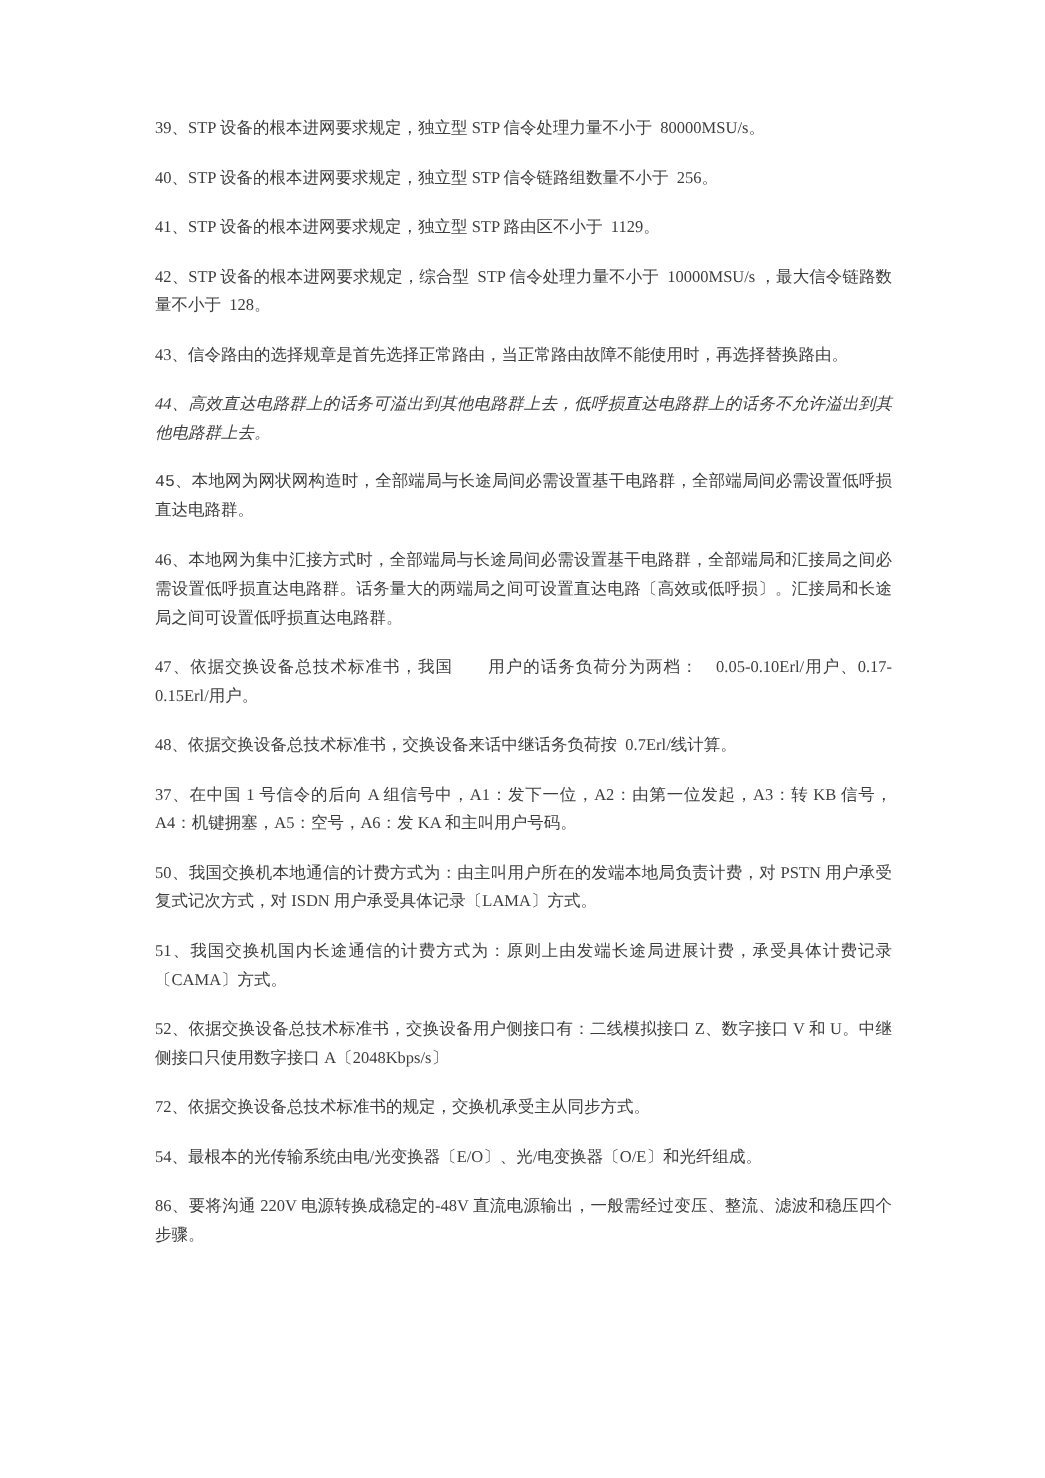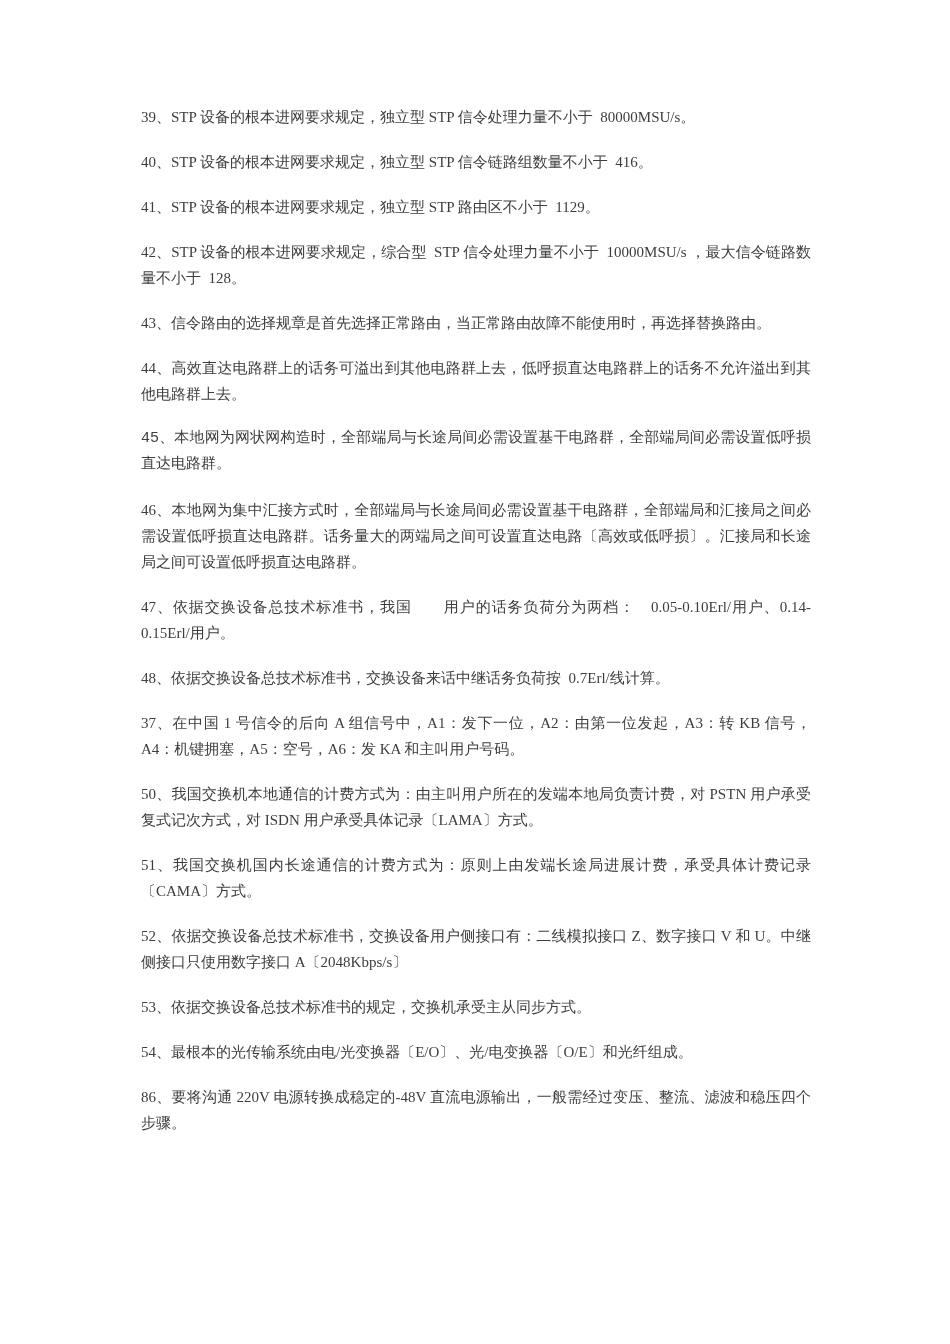--- a/index.html
+++ b/index.html
@@ -32,30 +32,30 @@
     white-space: pre-wrap;
     word-break: break-word;
   }
 </style>
 </head>
 <body style="background: rgb(255, 255, 255);">
 
 <main class="page">
   <div class="question-list">
       <p class="para" style="color: rgb(61, 61, 61);">39、STP 设备的根本进网要求规定，独立型 STP 信令处理力量不小于  80000MSU/s。</p>
-      <p class="para" style="color: rgb(61, 61, 61);">40、STP 设备的根本进网要求规定，独立型 STP 信令链路组数量不小于  416。</p>
+      <p class="para" style="color: rgb(61, 61, 61);">40、STP 设备的根本进网要求规定，独立型 STP 信令链路组数量不小于  256。</p>
       <p class="para" style="color: rgb(61, 61, 61);">41、STP 设备的根本进网要求规定，独立型 STP 路由区不小于  1129。</p>
       <p class="para" style="color: rgb(61, 61, 61);">42、STP 设备的根本进网要求规定，综合型  STP 信令处理力量不小于  10000MSU/s ，最大信令链路数量不小于  128。</p>
       <p class="para" style="color: rgb(61, 61, 61);">43、信令路由的选择规章是首先选择正常路由，当正常路由故障不能使用时，再选择替换路由。</p>
-      <p class="para" style="color: rgb(61, 61, 61);">44、高效直达电路群上的话务可溢出到其他电路群上去，低呼损直达电路群上的话务不允许溢出到其他电路群上去。</p>
+      <p class="para" style="color: rgb(61, 61, 61); font-style: italic;">44、高效直达电路群上的话务可溢出到其他电路群上去，低呼损直达电路群上的话务不允许溢出到其他电路群上去。</p>
       <p class="para" style="color: rgb(61, 61, 61); font-family: Liberation Mono, monospace;">45、本地网为网状网构造时，全部端局与长途局间必需设置基干电路群，全部端局间必需设置低呼损直达电路群。</p>
       <p class="para" style="color: rgb(61, 61, 61);">46、本地网为集中汇接方式时，全部端局与长途局间必需设置基干电路群，全部端局和汇接局之间必需设置低呼损直达电路群。话务量大的两端局之间可设置直达电路〔高效或低呼损〕。汇接局和长途局之间可设置低呼损直达电路群。</p>
-      <p class="para" style="color: rgb(61, 61, 61);">47、依据交换设备总技术标准书，我国　　用户的话务负荷分为两档：　0.05-0.10Erl/用户、0.14-0.15Erl/用户。</p>
+      <p class="para" style="color: rgb(61, 61, 61);">47、依据交换设备总技术标准书，我国　　用户的话务负荷分为两档：　0.05-0.10Erl/用户、0.17-0.15Erl/用户。</p>
       <p class="para" style="color: rgb(61, 61, 61);">48、依据交换设备总技术标准书，交换设备来话中继话务负荷按  0.7Erl/线计算。</p>
       <p class="para" style="color: rgb(61, 61, 61);">37、在中国 1 号信令的后向 A 组信号中，A1：发下一位，A2：由第一位发起，A3：转 KB 信号，A4：机键拥塞，A5：空号，A6：发 KA 和主叫用户号码。</p>
       <p class="para" style="color: rgb(61, 61, 61);">50、我国交换机本地通信的计费方式为：由主叫用户所在的发端本地局负责计费，对 PSTN 用户承受复式记次方式，对 ISDN 用户承受具体记录〔LAMA〕方式。</p>
       <p class="para" style="color: rgb(61, 61, 61);">51、我国交换机国内长途通信的计费方式为：原则上由发端长途局进展计费，承受具体计费记录〔CAMA〕方式。</p>
       <p class="para" style="color: rgb(61, 61, 61);">52、依据交换设备总技术标准书，交换设备用户侧接口有：二线模拟接口 Z、数字接口 V 和 U。中继侧接口只使用数字接口 A〔2048Kbps/s〕</p>
-      <p class="para" style="color: rgb(61, 61, 61);">53、依据交换设备总技术标准书的规定，交换机承受主从同步方式。</p>
+      <p class="para" style="color: rgb(61, 61, 61);">72、依据交换设备总技术标准书的规定，交换机承受主从同步方式。</p>
       <p class="para" style="color: rgb(61, 61, 61);">54、最根本的光传输系统由电/光变换器〔E/O〕、光/电变换器〔O/E〕和光纤组成。</p>
       <p class="para" style="color: rgb(61, 61, 61);">86、要将沟通 220V 电源转换成稳定的-48V 直流电源输出，一般需经过变压、整流、滤波和稳压四个步骤。</p>
     </div>
 </main>
 
 </body></html>

